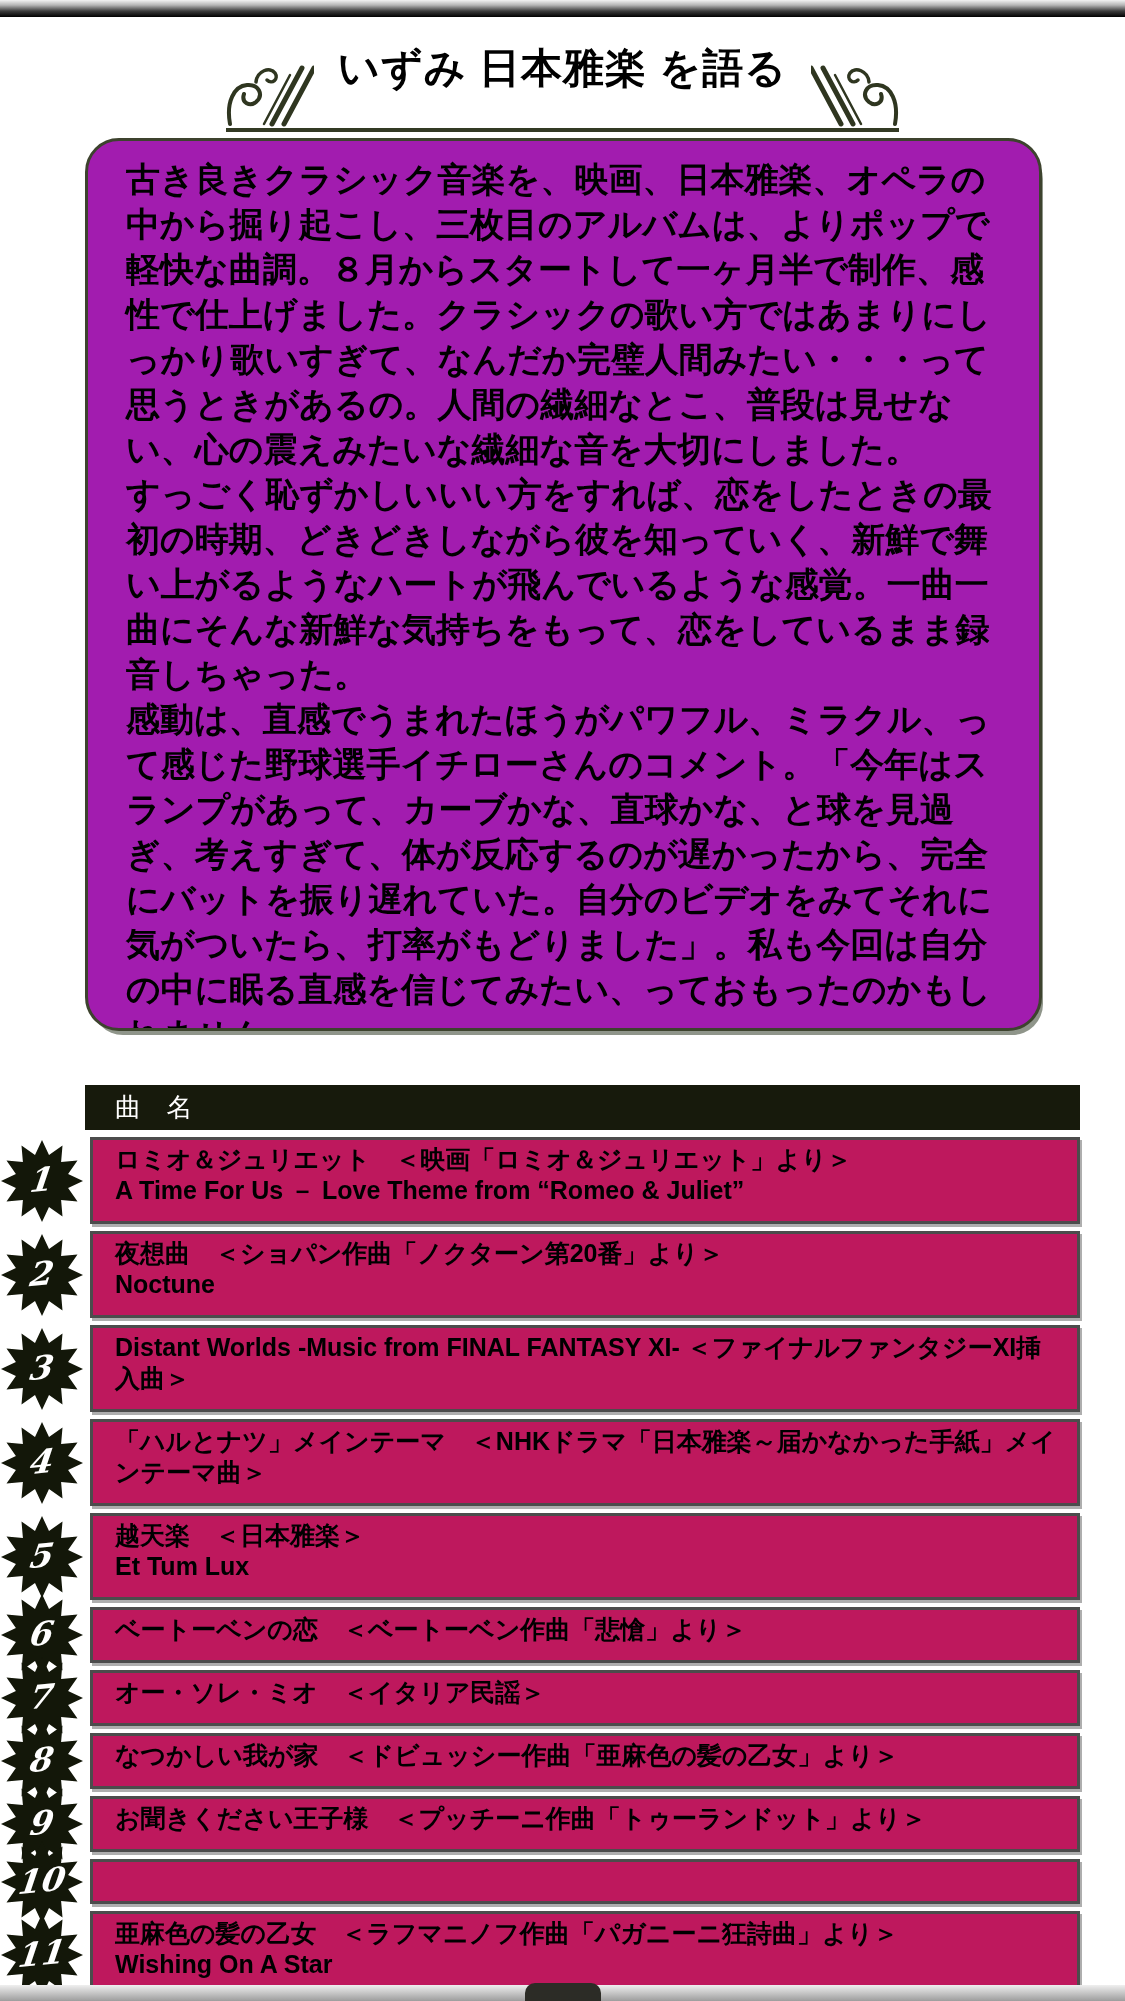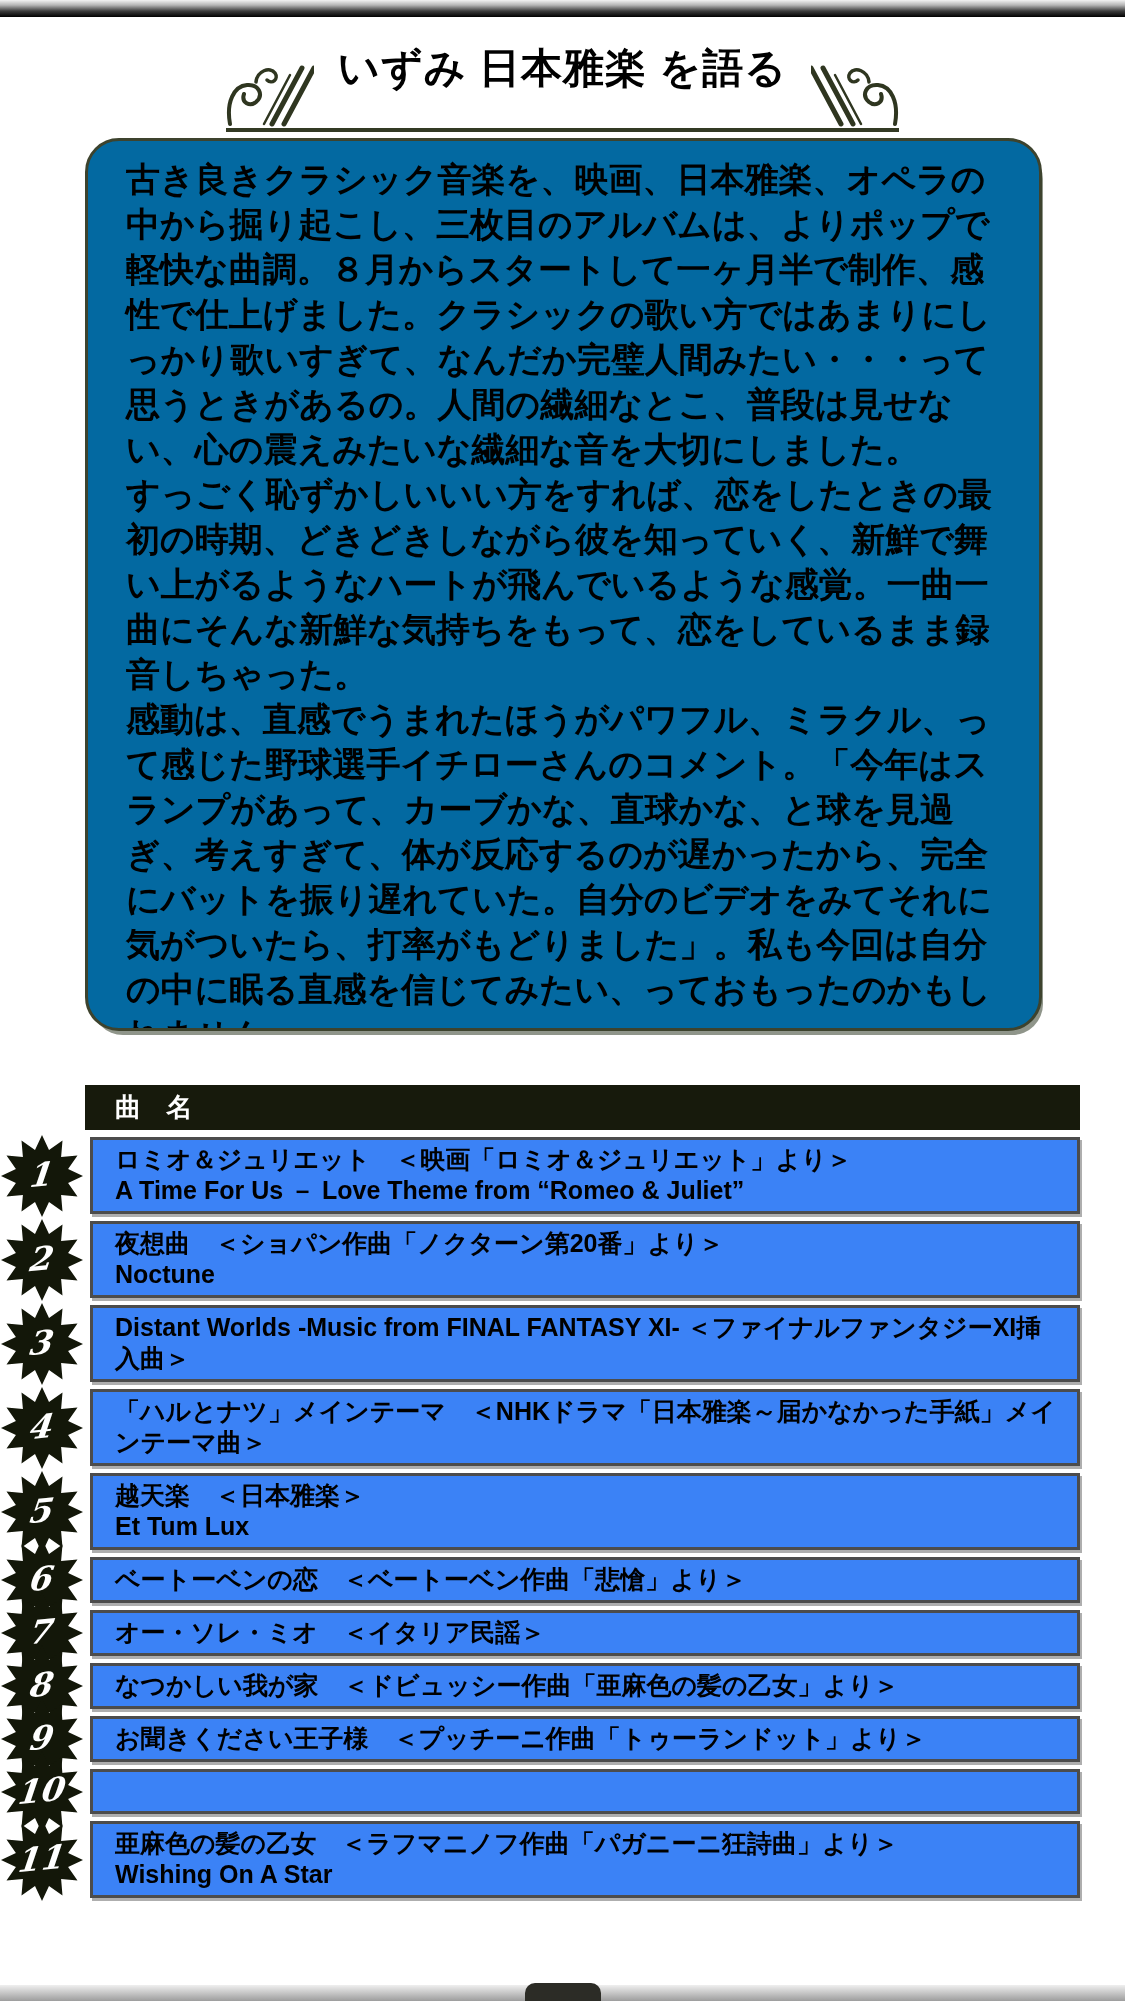--- a/index.html
+++ b/index.html
@@ -22,31 +22,31 @@
   .masthead{display:flex;justify-content:center;margin-top:2px;}
   .masthead-inner{display:flex;align-items:flex-end;border-bottom:4px solid var(--olive);}
   .flourish{width:88px;height:66px;}
   .flourish svg{display:block;}
   .flourish.right svg{transform:scaleX(-1);}
   .masthead-title{font-size:41px;font-weight:bold;color:#000;padding:0 24px 9px 24px;
     letter-spacing:1px;white-space:nowrap;line-height:1.1;}
 
   
   .intro-box{margin:6px 0 0 85px;width:957px;height:893px;border:3px solid var(--olive-border);
-    border-radius:34px;padding:16px 36px 10px 38px;background:#0369a1;overflow:hidden;
+    border-radius:34px;padding:16px 36px 10px 38px;background:#a21caf;overflow:hidden;
     box-shadow:4px 7px 0 -3px #8f958a;}
   .intro-box p{margin:0;font-size:34px;line-height:45px;font-weight:bold;color:#000;}
 
   
   .tracklist{margin:54px 0 0 85px;width:995px;}
   .tracklist-header{height:45px;background:var(--bar-black);color:#fff;font-size:26px;
-    font-weight:bold;line-height:45px;padding-left:30px;letter-spacing:0.35em;}
+    font-weight:normal;line-height:45px;padding-left:30px;letter-spacing:0.35em;}
   .track-row{position:relative;margin:7px 0 0 5px;display:flex;}
-  .track-box{flex:1;border:3px solid var(--box-border);background:#3b82f6;
-    padding:4px 20px 5px 22px;box-shadow:2px 3px 0 #aeaeae;min-height:45px;}
+  .track-box{flex:1;border:3px solid var(--box-border);background:#be185d;
+    padding:4px 20px 15px 22px;box-shadow:2px 3px 0 #aeaeae;min-height:45px;}
   .track-title,.track-subtitle{font-size:25px;line-height:31px;font-weight:bold;color:#000;}
   .badge{position:absolute;left:-90px;top:50%;transform:translateY(-50%);
     width:84px;height:84px;}
   .badge svg{position:absolute;left:0;top:0;}
   .badge-num{position:absolute;left:0;top:0;width:84px;height:84px;display:flex;
     align-items:center;justify-content:center;color:#fff;
     font-family:"DejaVu Serif","Liberation Serif",serif;font-style:italic;font-weight:bold;
     font-size:33px;transform:skewX(-14deg) rotate(-6deg);padding-bottom:4px;}
 
   

